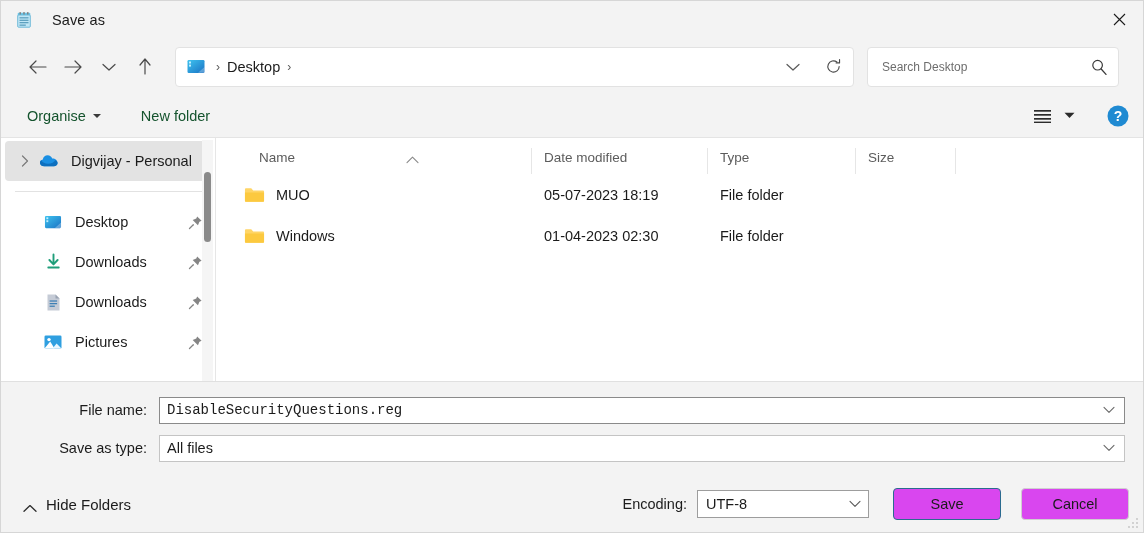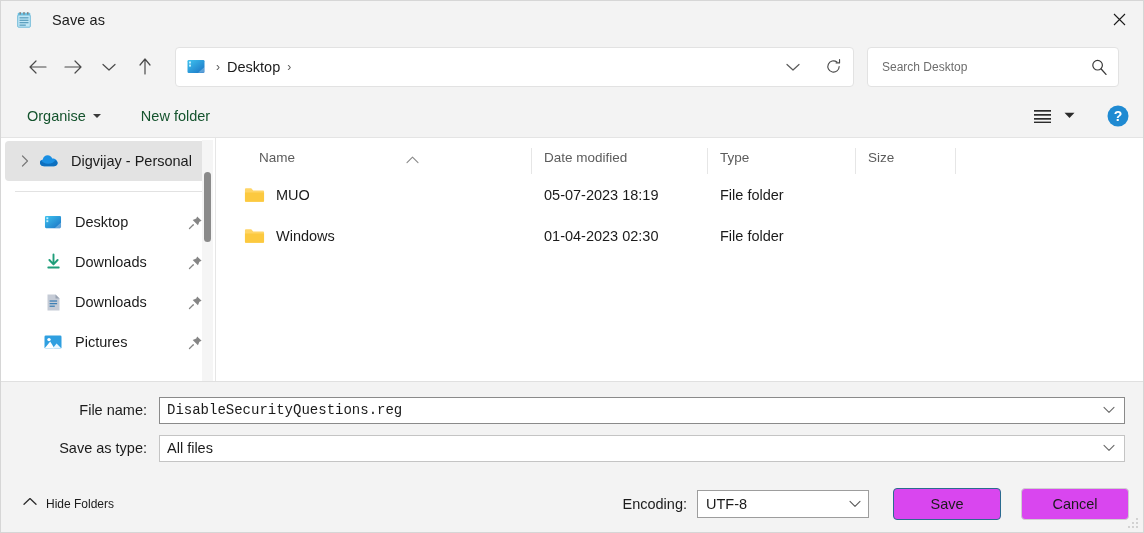--- a/index.html
+++ b/index.html
@@ -377,23 +377,23 @@
     height: 56px;
     min-height: 56px;
     background: #f3f3f3;
     display: flex;
     align-items: center;
     padding: 0 14px 0 18px;
     position: relative;
   }
   .hidefolders {
     display: flex;
-    align-items: flex-start;
+    align-items: flex-end;
     gap: 9px;
-    font-size: 12px;
+    font-size: 15px;
     color: #1b1b1b;
     cursor: default;
     padding: 4px 4px;
   }
   .footer-spacer { flex: 1; }
   .enc-label {
     font-size: 14.5px;
     color: #1b1b1b;
     margin-right: 10px;
   }

